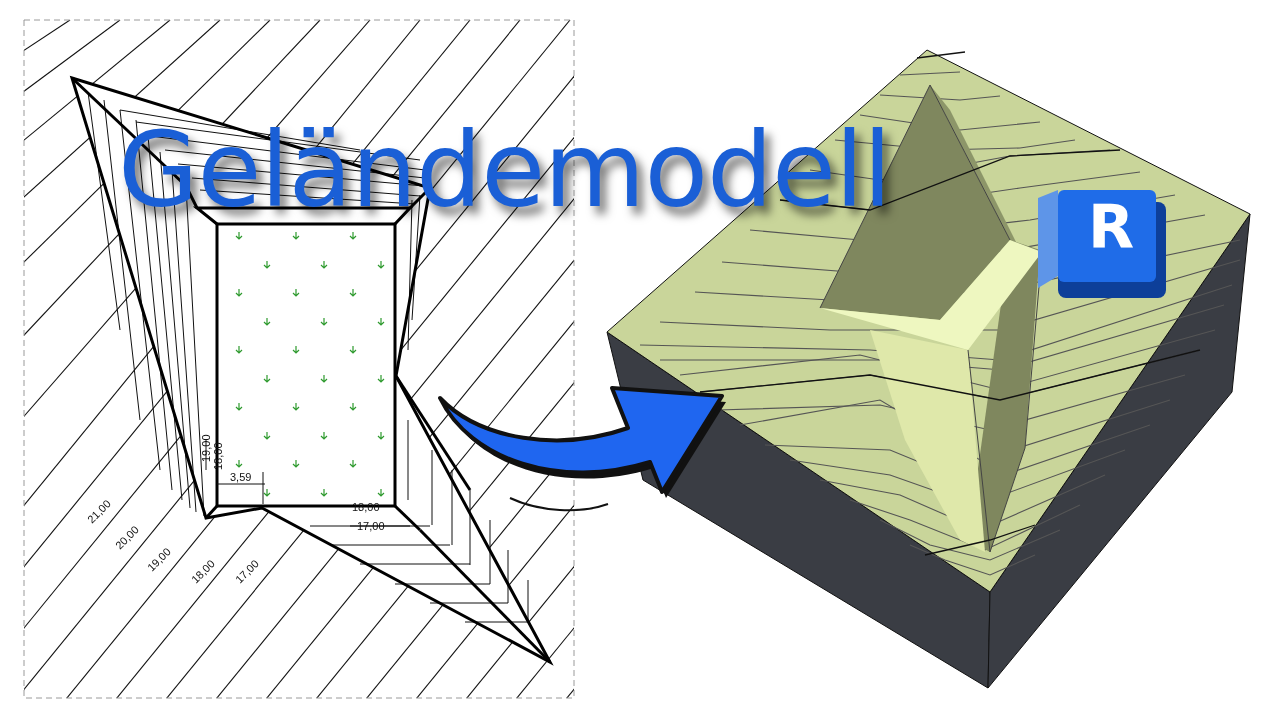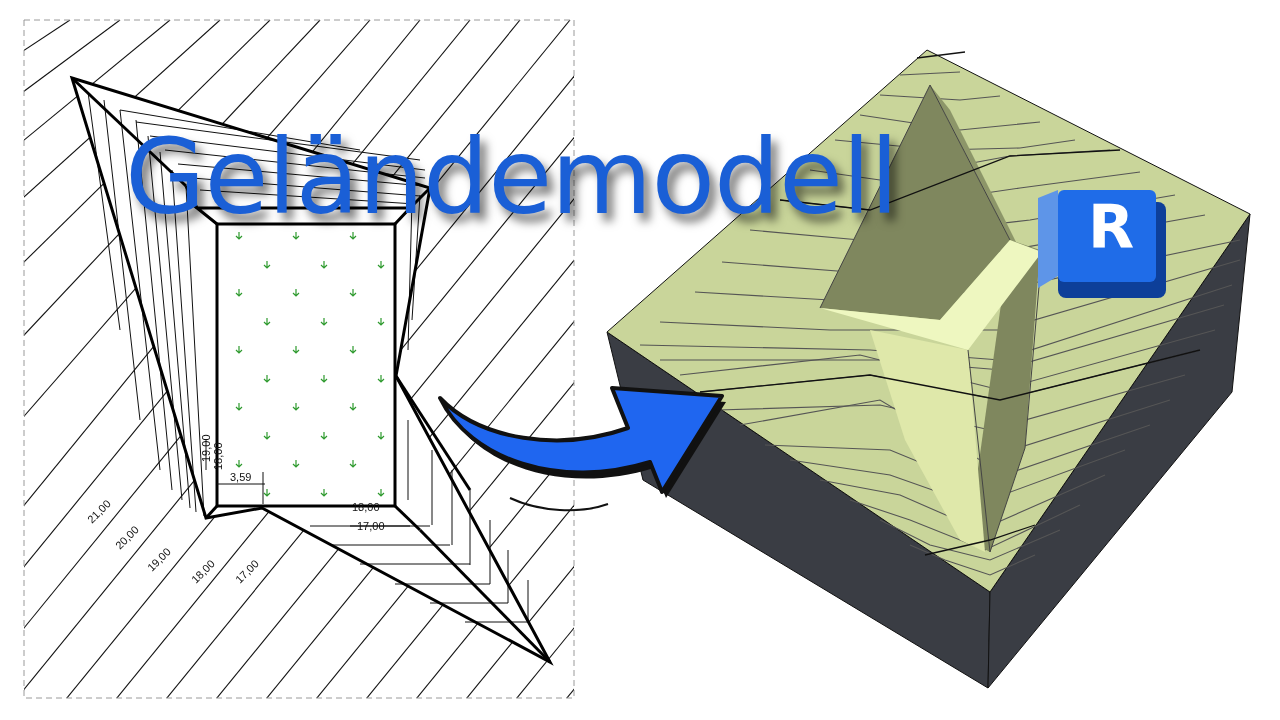--- a/index.html
+++ b/index.html
@@ -1,19 +1,19 @@
 <!DOCTYPE html>
 <html><head>
 <meta charset="utf-8">
 <style>
   html, body { margin:0; padding:0; background:#ffffff; }
   body { width:1280px; height:720px; position:relative; overflow:hidden; font-family:"DejaVu Sans", sans-serif; }
   #stage { position:absolute; left:0; top:0; width:1280px; height:720px; }
   .title {
-    position:absolute; left:118px; top:118px; margin:7px;
+    position:absolute; left:118px; top:118px; margin:0;
     font-family:"DejaVu Sans", sans-serif; font-size:104px; font-weight:normal;
     letter-spacing:-1px; line-height:1;
     color:#1a5fd6;
     text-shadow: 6px 8px 10px rgba(0,0,0,0.55);
     white-space:nowrap; z-index:5;
   }
   .dim { font-family:"Liberation Sans", sans-serif; font-size:11px; fill:#111; }
 </style>
 </head>
 <body>

